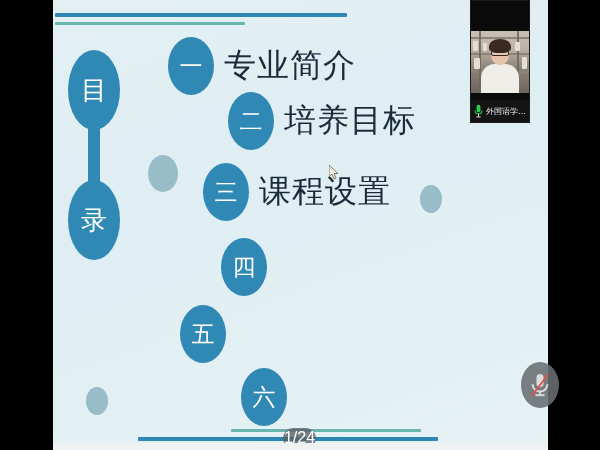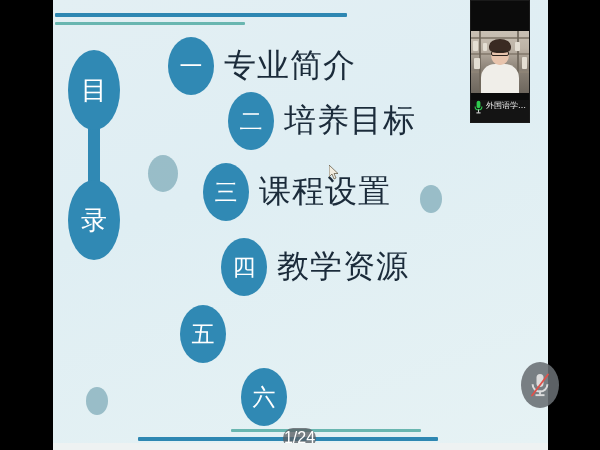--- a/index.html
+++ b/index.html
@@ -248,21 +248,21 @@
     background: #f0eee9;
     border-radius: 14px 14px 0 0;
     z-index: 3;
   }
   #video-namebar {
     position: absolute;
     left: 0; bottom: 0;
     width: 58px; height: 22px;
     background: #141414;
     display: flex;
-    align-items: flex-start;
+    align-items: center;
     padding-left: 3px;
     box-sizing: border-box;
   }
   #mic-active-icon {
     flex: 0 0 auto;
     width: 9px; height: 14px;
     margin-right: 3px;
   }
   #video-name {
     color: #f2f2f2;
@@ -331,21 +331,20 @@
       <div class="num-bubble">
         <span>三</span>
       </div>
       <div class="agenda-text">课程设置</div>
     </div>
 
     <div class="agenda-item" id="item-4">
       <div class="num-bubble">
         <span>四</span>
       </div>
-      <div class="agenda-text">教学资源</div>
     </div>
 
     <div class="agenda-item" id="item-5">
       <div class="num-bubble">
         <span>五</span>
       </div>
     </div>
 
     <div class="agenda-item" id="item-6">
       <div class="num-bubble">

